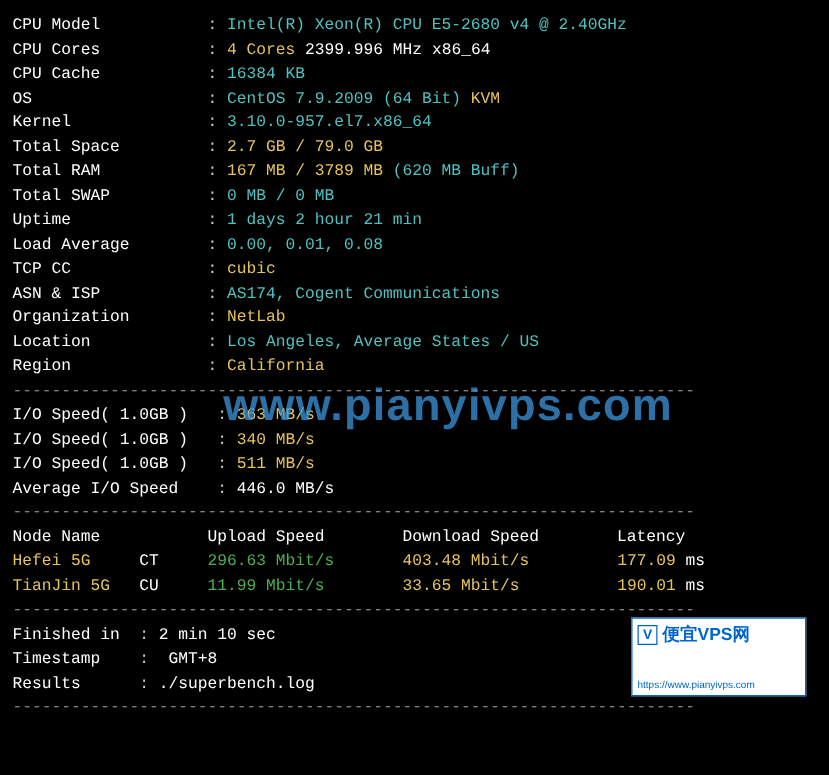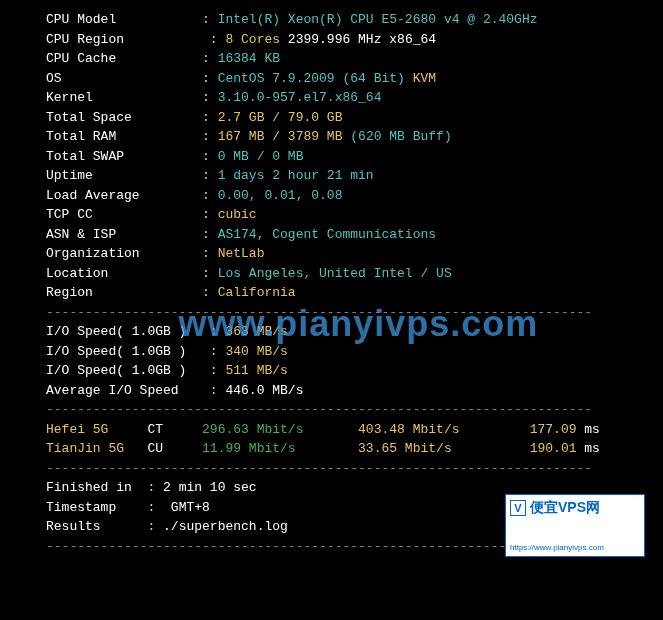--- a/index.html
+++ b/index.html
@@ -7,21 +7,21 @@
     padding: 10px;
     background: #000;
     color: #ccc;
     font-family: 'Courier New', monospace;
     font-size: 13px;
     line-height: 1.5;
     width: 663px;
     box-sizing: border-box;
     position: relative;
   }
-  .row { white-space: pre; margin-left: 36px; }
+  .row { white-space: pre; }
   .w { color: #fff; }
   .y { color: #e6c35a; }
   .c { color: #4fc1c1; }
   .g { color: #4caf50; }
   .dashed { color: #888; }
   .wmark {
     position: absolute;
     left: 50%;
     top: 297px;
     transform: translateX(-50%);
@@ -48,45 +48,46 @@
     pointer-events: none;
   }
   .badge .big { font-size: 14px; font-weight: bold; display: flex; align-items: center; gap: 4px;}
   .badge .sq { display:inline-block; width:14px; height:14px; border:1px solid #06c; text-align:center; line-height:14px; font-size:11px;}
   .badge .url { font-size: 8px; color:#06c;margin-top:24px; }
 </style>
 </head>
 <body>
 
 <div class="row"><span class="w">CPU Model</span>           : <span class="c">Intel(R) Xeon(R) CPU E5-2680 v4 @ 2.40GHz</span></div>
-<div class="row"><span class="w">CPU Region</span>           : <span class="y">8 Cores</span> <span class="w">2399.996 MHz</span> <span class="w">x86_64</span></div>
+<div class="row"><span class="w">CPU Cores</span>           : <span class="y">4 Cores</span> <span class="w">2399.996 MHz</span> <span class="w">x86_64</span></div>
 <div class="row"><span class="w">CPU Cache</span>           : <span class="c">16384 KB</span></div>
 <div class="row"><span class="w">OS</span>                  : <span class="c">CentOS 7.9.2009 (64 Bit)</span> <span class="y">KVM</span></div>
 <div class="row"><span class="w">Kernel</span>              : <span class="c">3.10.0-957.el7.x86_64</span></div>
 <div class="row"><span class="w">Total Space</span>         : <span class="y">2.7 GB / 79.0 GB</span></div>
 <div class="row"><span class="w">Total RAM</span>           : <span class="y">167 MB / 3789 MB</span> <span class="c">(620 MB Buff)</span></div>
 <div class="row"><span class="w">Total SWAP</span>          : <span class="c">0 MB / 0 MB</span></div>
 <div class="row"><span class="w">Uptime</span>              : <span class="c">1 days 2 hour 21 min</span></div>
 <div class="row"><span class="w">Load Average</span>        : <span class="c">0.00, 0.01, 0.08</span></div>
 <div class="row"><span class="w">TCP CC</span>              : <span class="y">cubic</span></div>
 <div class="row"><span class="w">ASN &amp; ISP</span>           : <span class="c">AS174, Cogent Communications</span></div>
 <div class="row"><span class="w">Organization</span>        : <span class="y">NetLab</span></div>
-<div class="row"><span class="w">Location</span>            : <span class="c">Los Angeles, United Intel / US</span></div>
+<div class="row"><span class="w">Location</span>            : <span class="c">Los Angeles, Average States / US</span></div>
 <div class="row"><span class="w">Region</span>              : <span class="y">California</span></div>
 
 <div class="row dashed">----------------------------------------------------------------------</div>
 
 <div class="row"><span class="w">I/O Speed( 1.0GB )</span>   : <span class="y">363 MB/s</span></div>
 <div class="row"><span class="w">I/O Speed( 1.0GB )</span>   : <span class="y">340 MB/s</span></div>
 <div class="row"><span class="w">I/O Speed( 1.0GB )</span>   : <span class="y">511 MB/s</span></div>
 <div class="row"><span class="w">Average I/O Speed</span>    : <span class="w">446.0 MB/s</span></div>
 
 <div class="row dashed">----------------------------------------------------------------------</div>
 
 <div id="speedtest">
+    <div class="row w">Node Name           Upload Speed        Download Speed        Latency</div>
     <div class="row"><span class="y">Hefei 5G     </span><span class="w">CT     </span><span class="g">296.63 Mbit/s       </span><span class="y">403.48 Mbit/s         </span><span class="y">177.09 </span><span class="w">ms</span></div>
     <div class="row"><span class="y">TianJin 5G   </span><span class="w">CU     </span><span class="g">11.99 Mbit/s        </span><span class="y">33.65 Mbit/s          </span><span class="y">190.01 </span><span class="w">ms</span></div>
   </div>
 
 <div class="row dashed">----------------------------------------------------------------------</div>
 
 <div class="row"><span class="w">Finished in</span>  : <span class="w">2 min 10 sec</span></div>
 <div class="row"><span class="w">Timestamp</span>    :  <span class="w">GMT+8</span></div>
 <div class="row"><span class="w">Results</span>      : <span class="w">./superbench.log</span></div>
 

